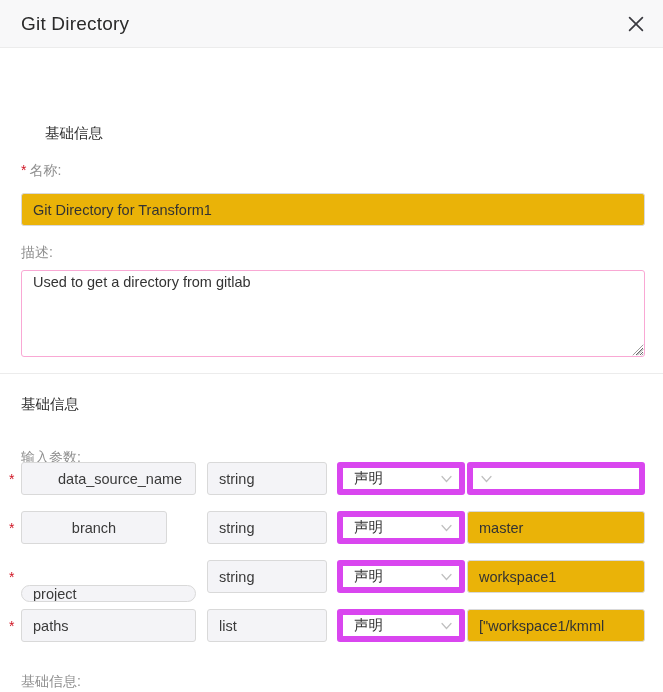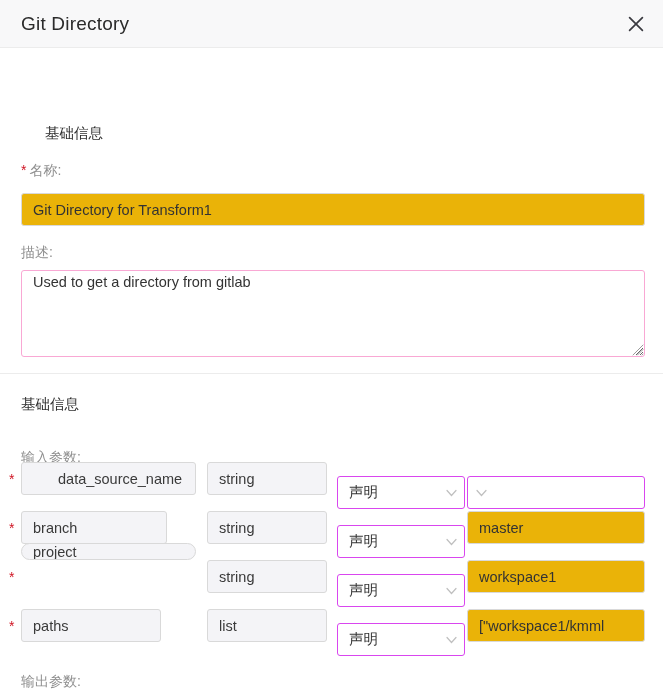--- a/index.html
+++ b/index.html
@@ -110,27 +110,26 @@
     left: 0;
     width: 663px;
     height: 1px;
     background: #ececec;
   }
 
   
   .sel-box {
     position: absolute;
     box-sizing: border-box;
-    border: 1px solid #d946ef;
+    border: 6px solid #d946ef;
     border-radius: 3px;
     background: #ffffff;
     display: flex;
     align-items: center;
     cursor: pointer;
-    margin-top: 14px;
   }
   .sel-value {
     flex: 1 1 auto;
     font-size: 14.5px;
     color: #333333;
     padding-left: 11px;
     white-space: nowrap;
     overflow: hidden;
   }
   .sel-arrow {
@@ -211,63 +210,63 @@
       <span class="sel-arrow">
         <svg width="11" height="8" viewBox="0 0 11 8">
             <path d="M1 1.5 L5.5 6.5 L10 1.5" stroke="#bfbfbf" stroke-width="1.2" fill="none" stroke-linecap="round"></path>
           </svg>
       </span>
     </div>
   </div>
 
   <div>
     <span class="req-mark" style="top:473px;">*</span>
-    <input class="txt-input readonly-fill" style="left: 21px; top: 463px; width: 146px; height: 33px;" value="branch">
+    <input class="txt-input readonly-fill" style="left: 21px; top: 463px; width: 146px; height: 33px; text-align: center;" value="branch">
     <input class="txt-input readonly-fill" style="left: 207px; top: 463px; width: 120px; height: 33px;" value="string">
     <div class="sel-box" style="left:337px; top:463px; width:128px; height:33px;">
       <span class="sel-value">声明</span>
       <span class="sel-arrow">
         <svg width="11" height="8" viewBox="0 0 11 8">
             <path d="M1 1.5 L5.5 6.5 L10 1.5" stroke="#bfbfbf" stroke-width="1.2" fill="none" stroke-linecap="round"></path>
           </svg>
       </span>
     </div>
     <input class="txt-input" style="left: 467px; top: 463px; width: 178px; height: 33px;" value="master">
   </div>
 
   <div>
     <span class="req-mark" style="top:522px;">*</span>
-    <input class="txt-input readonly-fill" style="left: 21px; top: 495px; width: 175px; height: 17px; border-radius: 12px;" value="project">
+    <input class="txt-input readonly-fill" style="left: 21px; top: 537px; width: 175px; height: 17px; border-radius: 12px;" value="project">
     <input class="txt-input readonly-fill" style="left: 207px; top: 512px; width: 120px; height: 33px;" value="string">
     <div class="sel-box" style="left:337px; top:512px; width:128px; height:33px;">
       <span class="sel-value">声明</span>
       <span class="sel-arrow">
         <svg width="11" height="8" viewBox="0 0 11 8">
             <path d="M1 1.5 L5.5 6.5 L10 1.5" stroke="#bfbfbf" stroke-width="1.2" fill="none" stroke-linecap="round"></path>
           </svg>
       </span>
     </div>
     <input class="txt-input" style="left: 467px; top: 512px; width: 178px; height: 33px;" value="workspace1">
   </div>
 
   <div>
     <span class="req-mark" style="top:571px;">*</span>
-    <input class="txt-input readonly-fill" style="left: 21px; top: 561px; width: 140px; height: 33px;" value="paths">
+    <input class="txt-input readonly-fill" style="left: 21px; top: 561px; width: 175px; height: 33px;" value="paths">
     <input class="txt-input readonly-fill" style="left: 207px; top: 561px; width: 120px; height: 33px;" value="list">
     <div class="sel-box" style="left:337px; top:561px; width:128px; height:33px;">
       <span class="sel-value">声明</span>
       <span class="sel-arrow">
         <svg width="11" height="8" viewBox="0 0 11 8">
             <path d="M1 1.5 L5.5 6.5 L10 1.5" stroke="#bfbfbf" stroke-width="1.2" fill="none" stroke-linecap="round"></path>
           </svg>
       </span>
     </div>
     <input class="txt-input" style="left: 467px; top: 561px; width: 178px; height: 33px;" value="[&quot;workspace1/kmml">
   </div>
 
-  <div class="field-label" style="top:625px;">输出参数:</div>
+  <div class="field-label" style="top:625px;">基础信息:</div>
 
   <div>
     
     
   </div>
 
 </div>
 
 </body></html>

